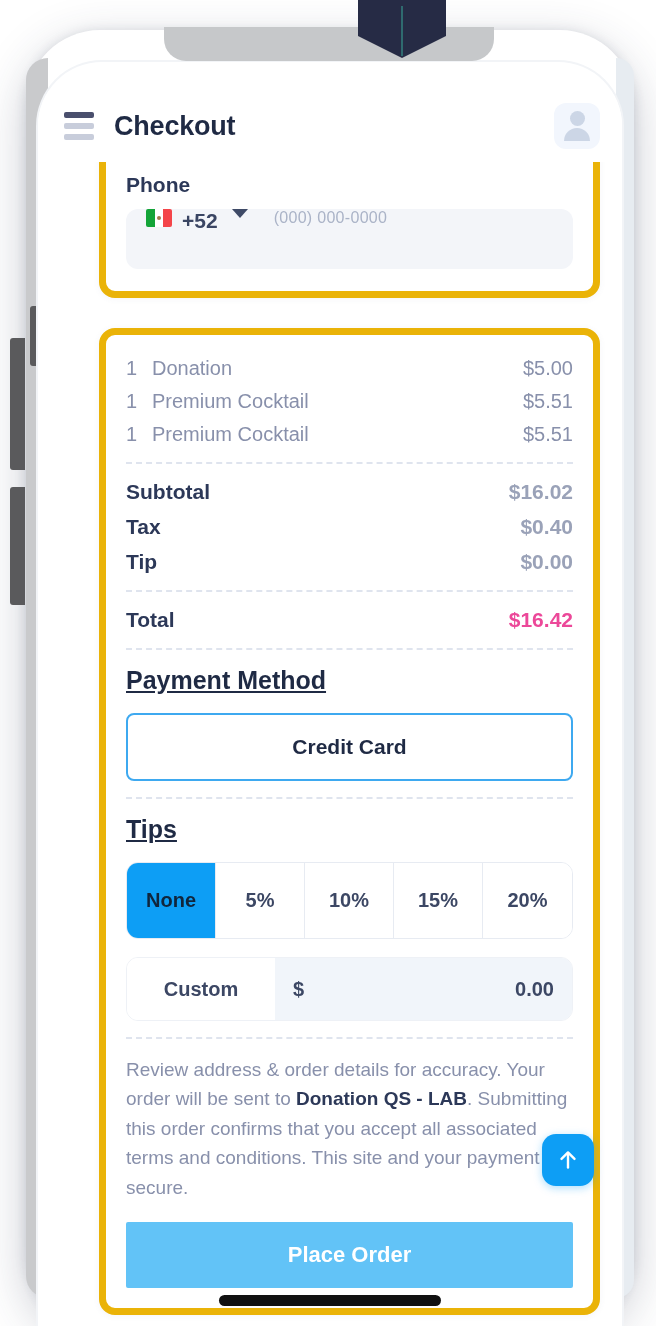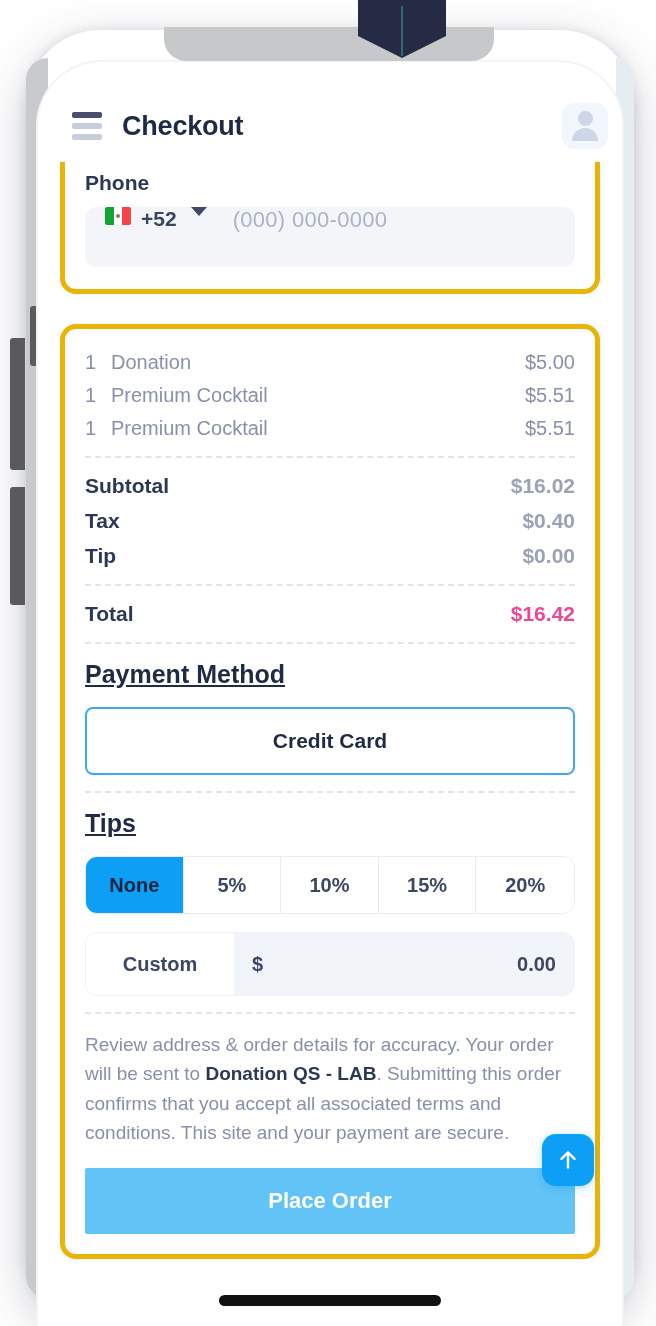--- a/index.html
+++ b/index.html
@@ -112,21 +112,21 @@
     border-radius: 66px 66px 0 0;
     overflow: hidden;
     z-index: 4;
     border: 2px solid #f2f4f7;
     border-bottom: none;
   }
 
   
   .appbar {
     position: absolute;
-    left: 8px; top: 28px;
+    left: 0; top: 28px;
     width: 100%;
     height: 72px;
     background: #ffffff;
     display: flex;
     align-items: center;
     padding: 0 22px 0 26px;
     z-index: 30;
   }
   .hamburger {
     width: 30px;
@@ -170,24 +170,25 @@
     left: 0; top: 100px;
     width: 100%;
     height: 1166px;
     background: #ffffff;
     padding: 0 22px;
     overflow: hidden;
   }
 
   .card {
     background: #ffffff;
-    border: 5px solid #eab308;
+    border: 7px solid #eab308;
     border-radius: 16px;
     box-shadow: 0 1px 6px rgba(100,116,150,0.07);
     padding: 18px 20px;
+    margin-left: 39px;
   }
 
   
   .phone-card {
     margin-top: -26px;
     padding-top: 30px;
     padding-bottom: 22px;
   }
   .field-label {
     font-size: 21px;
@@ -230,21 +231,21 @@
   }
   .caret {
     width: 0; height: 0;
     border-left: 8px solid transparent;
     border-right: 8px solid transparent;
     border-top: 9px solid #3e4a67;
     margin-left: 14px;
     flex: 0 0 auto;
   }
   .phone-placeholder {
-    font-size: 22px;
+    font-size: 16px;
     color: #aab3c7;
     margin-left: 26px;
     letter-spacing: 0.3px;
   }
 
   
   .summary-card {
     margin-top: 30px;
     padding: 22px 20px 20px;
   }
@@ -303,21 +304,21 @@
   
   .tips-row {
     display: flex;
     border: 1px solid #e7ebf2;
     border-radius: 12px;
     overflow: hidden;
     margin-bottom: 18px;
   }
   .tip-cell {
     flex: 1 1 20%;
-    height: 56px;
+    height: 75px;
     display: flex;
     align-items: center;
     justify-content: center;
     font-size: 20px;
     font-weight: 700;
     color: #3c4764;
     background: #ffffff;
     border-right: 1px solid #e7ebf2;
     cursor: pointer;
   }

